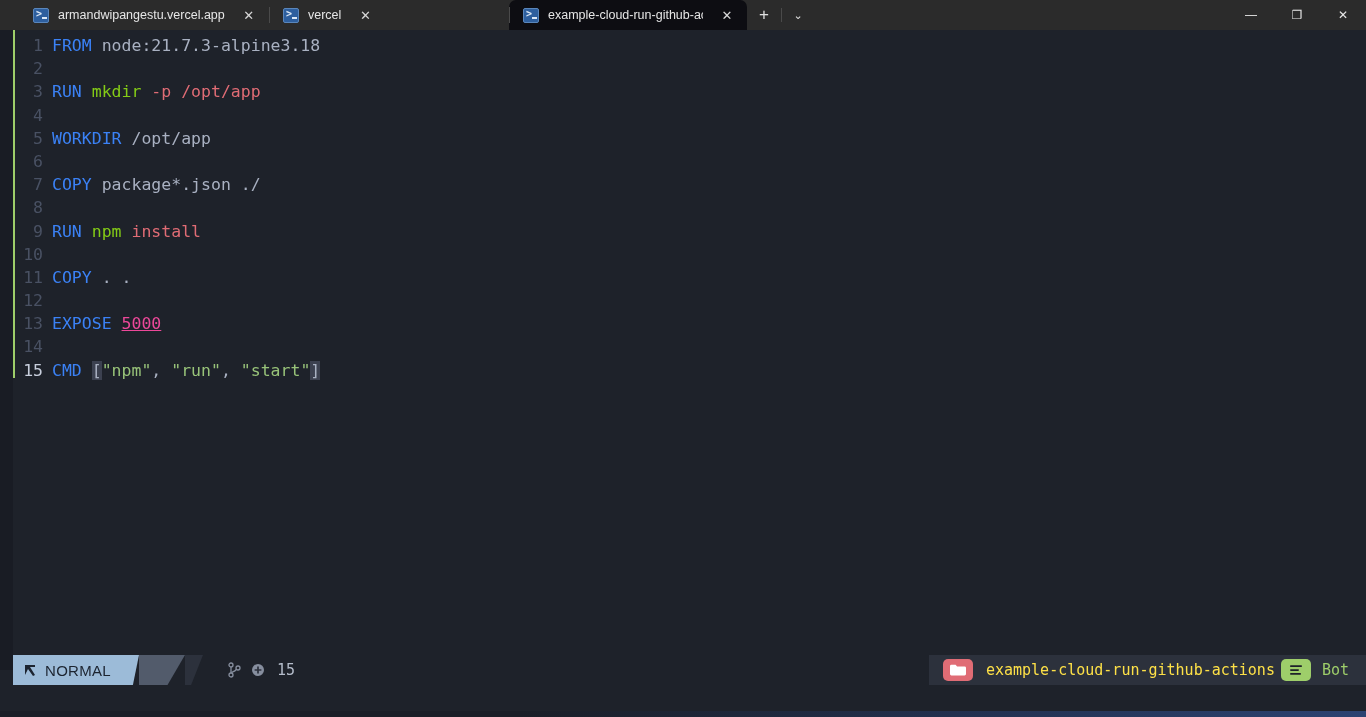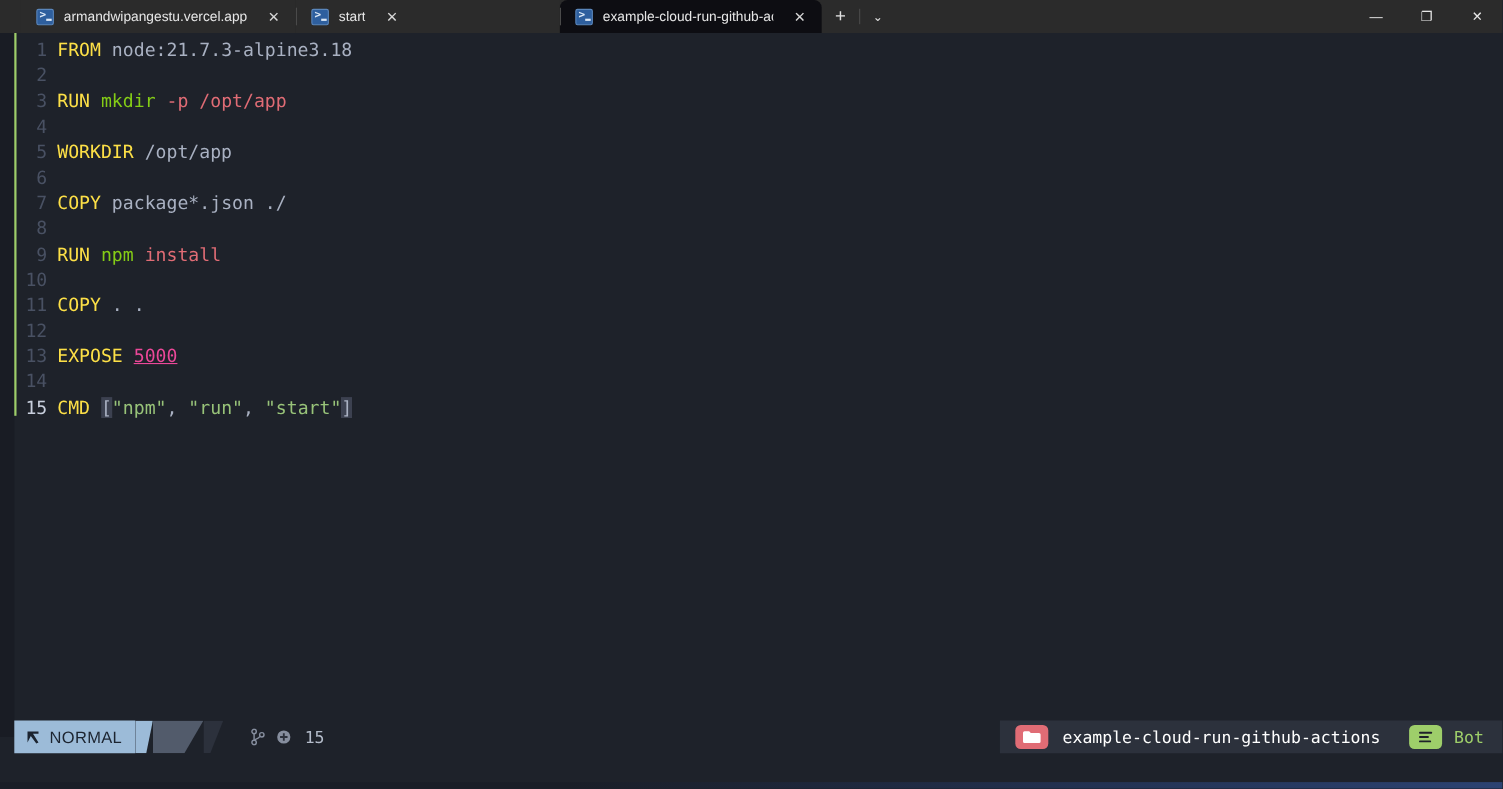--- a/index.html
+++ b/index.html
@@ -115,21 +115,21 @@
   }
   .ln {
     display: inline-block;
     width: 52px;
     text-align: right;
     color: #495163;
     padding-right: 9px;
   }
   .ln.cur { color: #c8cfdd; }
   .row { height: 23.2px; }
-  .kw   { color: #fde047; text-align: right; }
+  .kw   { color: #3b82f6; text-align: right; }
   .arg  { color: #a9b1c2; }
   .fn   { color: #84cc16; }
   .flag { color: #e06c75; }
   .path { color: #e06c75; }
   .num  { color: #ec4899; text-decoration: underline; }
   .str  { color: #98c379; }
   .punc { color: #a9b1c2; }
   .brk  { color: #a9b1c2; background: #3c4150; }
 
   
@@ -183,21 +183,21 @@
     position: absolute; right: 0; top: 0; height: 30px;
     display: flex; align-items: center;
     background: #2c313c;
   }
   .proj-ico {
     width: 30px; height: 22px; background: #e06c75; border-radius: 5px;
     display: flex; align-items: center; justify-content: center;
     margin: 0 13px 0 14px;
   }
   .proj-ico svg { display: block; }
-  .proj-name { color: #ffffff; font-size: 15px; padding-right: 26px; }
+  .proj-name { color: #fde047; font-size: 15px; padding-right: 6px; }
   .bot-ico {
     width: 30px; height: 22px; background: #9ece6a; border-radius: 5px;
     display: flex; align-items: center; justify-content: center;
     margin-right: 11px;
   }
   .bot-label { color: #9ece6a; font-size: 15px; padding-right: 17px; }
 
   .belowbar {
     position: absolute; left: 0; top: 685px; width: 1366px; height: 32px;
     background: #1e222a;
@@ -217,21 +217,21 @@
     <div class="tab inactive nosep tab-w1">
 
       <span class="ps-icon"></span>
       <span class="tab-title">armandwipangestu.vercel.app</span>
       <span class="tab-close">✕</span>
     </div>
 
     <div class="tab inactive tab-w2">
       <span class="sep"></span>
       <span class="ps-icon"></span>
-      <span class="tab-title">start</span>
+      <span class="tab-title">vercel</span>
       <span class="tab-close">✕</span>
     </div>
 
     <div class="tab active tab-w3">
       <span class="sep"></span>
       <span class="ps-icon"></span>
       <span class="tab-title">example-cloud-run-github-ac</span>
       <span class="tab-close">✕</span>
     </div>
 

